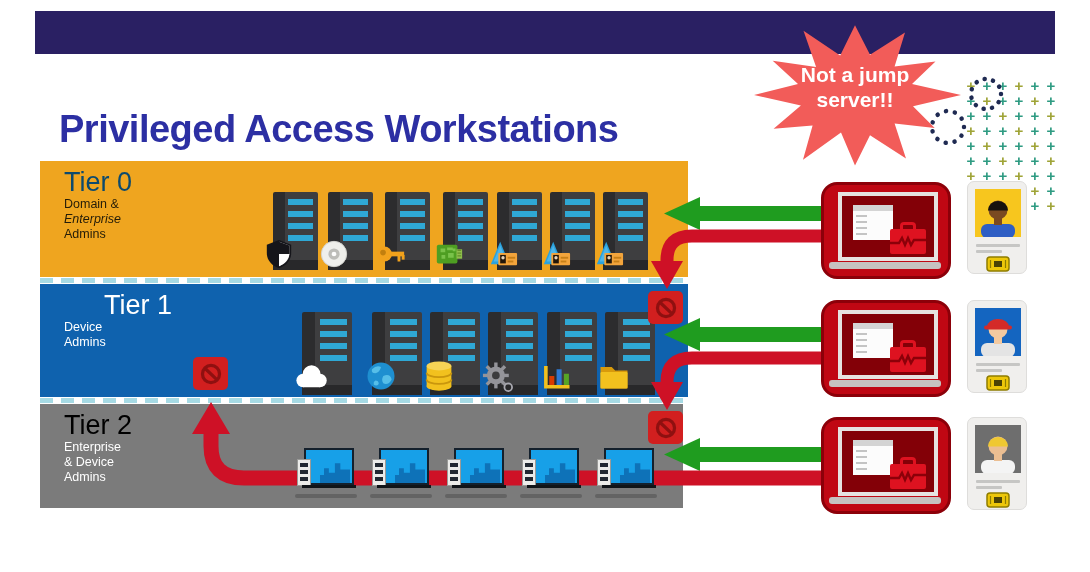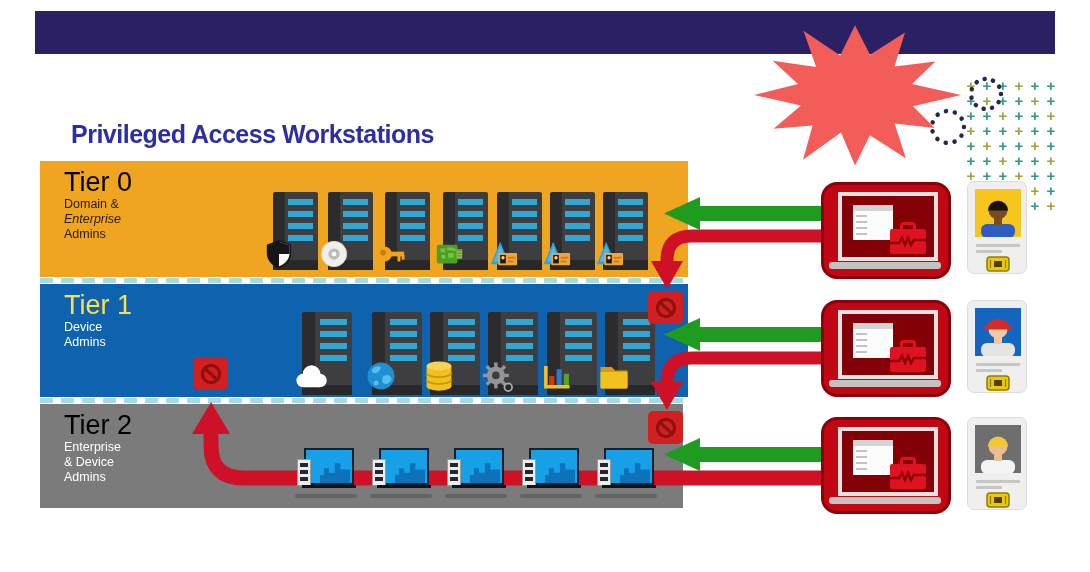--- a/index.html
+++ b/index.html
@@ -1,19 +1,19 @@
 <!DOCTYPE html>
 <html><head>
 <meta charset="utf-8">
 <style>
   html,body{margin:0;padding:0;background:#fff;}
   .canvas{position:relative;width:1090px;height:572px;background:#fff;overflow:hidden;
           font-family:"Liberation Sans",sans-serif;}
   .topbar{position:absolute;left:35px;top:11px;width:1020px;height:43px;background:#2A2063;}
-  .title{position:absolute;left:55px;top:104px;margin:16px;font-size:25px;font-weight:700;
+  .title{position:absolute;left:55px;top:104px;margin:4px;font-size:38px;font-weight:700;
          letter-spacing:-0.5px;color:#2C2FA3;}
   .tier{position:absolute;left:40px;width:648px;}
   #tier0{top:161px;height:116px;}
   #tier1{top:284px;height:113px;}
   #tier2{top:404px;height:104px;width:643px;}
   .tier-label{position:absolute;left:24px;top:6px;z-index:2;}
   .tier-name{font-size:27px;line-height:30px;}
   .tier-sub{font-size:12.5px;line-height:15px;}
   .tier-sub:first-of-type{margin-top:3px;}
   .tier-items{position:absolute;left:0;top:0;right:0;bottom:0;}
@@ -136,21 +136,21 @@
     </div>
   <svg id="dotCircles" width="120" height="80">
     <circle cx="66" cy="24" r="15" fill="none" stroke="#1F2A52" stroke-width="4.5" stroke-dasharray="0.1 8.5" stroke-linecap="round"></circle>
     <circle cx="28" cy="57" r="16" fill="none" stroke="#1F2A52" stroke-width="4.5" stroke-dasharray="0.1 9" stroke-linecap="round"></circle>
   </svg>
 
   <h1 class="title" id="title" style="color: rgb(44, 47, 163);">Privileged Access Workstations</h1>
 
   <section class="tier" id="tier0" style="background: rgb(239, 165, 31);">
     <div class="tier-label">
-      <div class="tier-name" style="color: #000000;">Tier 0</div>
+      <div class="tier-name" style="color: #0c4a6e;">Tier 0</div>
       <div class="tier-sub" style="color: rgb(36, 28, 8);">Domain &amp;</div>
       <div class="tier-sub" style="color: rgb(36, 28, 8); font-style: italic;">Enterprise</div>
       <div class="tier-sub" style="color: rgb(36, 28, 8);">Admins</div>
     </div>
     <div class="tier-items" id="tier0-items">
         <div class="server" style="left: 233px; top: 31px; width: 45px; height: 78px;">
           <div class="stripe" style="top: 7px;"></div>
           <div class="stripe" style="top: 19px;"></div>
           <div class="stripe" style="top: 31px;"></div>
           <div class="stripe" style="top: 43px;"></div>
@@ -249,21 +249,21 @@
               <rect x="21" y="23" width="6" height="2" fill="#C77F17"></rect>
             </svg></div>
         </div>
       </div>
   </section>
 
   <div class="dash" style="top:277px"></div>
 
   <section class="tier" id="tier1" style="background: rgb(15, 98, 174);">
     <div class="tier-label">
-      <div class="tier-name" style="color: #fde047;">Tier 1</div>
+      <div class="tier-name" style="color: #ffffff; margin-left: 40px;">Tier 1</div>
       <div class="tier-sub" style="color: rgb(255, 255, 255);">Device</div>
       <div class="tier-sub" style="color: rgb(255, 255, 255);">Admins</div>
     </div>
     <div class="tier-items" id="tier1-items">
         <div class="server" style="left: 262px; top: 28px; width: 50px; height: 83px;">
           <div class="stripe" style="top: 7px;"></div>
           <div class="stripe" style="top: 19px;"></div>
           <div class="stripe" style="top: 31px;"></div>
           <div class="stripe" style="top: 43px;"></div>
           <div class="srv-base"></div>
@@ -465,20 +465,24 @@
     <svg viewBox="0 0 32 32" width="26" height="26">
         <circle cx="16" cy="16" r="10.5" fill="none" stroke="#8F1010" stroke-width="4"></circle>
         <line x1="8.8" y1="9.2" x2="23.2" y2="23" stroke="#8F1010" stroke-width="4"></line>
       </svg>
   </div>
 
   <div class="callout">
     <svg width="220" height="150" viewBox="0 0 220 150">
       <polygon id="starPoly" points="216.0,75.0 168.0,86.2 189.7,108.1 149.6,103.5 161.0,138.6 125.0,115.3 110.0,145.6 96.0,112.6 58.0,139.8 67.6,105.5 28.6,108.8 55.9,85.4 9.0,75.0 53.0,64.0 27.7,40.8 71.1,47.0 58.5,10.8 95.2,35.4 110.0,5.2 125.0,34.7 160.0,12.6 149.6,46.5 190.5,41.5 167.0,64.0" fill="#F25C59"></polygon>
     </svg>
+    <div class="callout-text" style="color: rgb(255, 255, 255);">
+      <div>Not a jump</div>
+      <div>server!!</div>
+    </div>
   </div>
 <div class="paw" style="top: 182px; background: rgb(192, 7, 19);">
       <div class="paw-screen" style="background: rgb(131, 0, 7);">
         <div class="paw-win">
           <div class="paw-win-bar"></div>
           <div class="paw-win-line" style="top: 10px;"></div>
           <div class="paw-win-line" style="top: 16px;"></div>
           <div class="paw-win-line" style="top: 22px;"></div>
           <div class="paw-win-line" style="top: 28px;"></div>
         </div>

